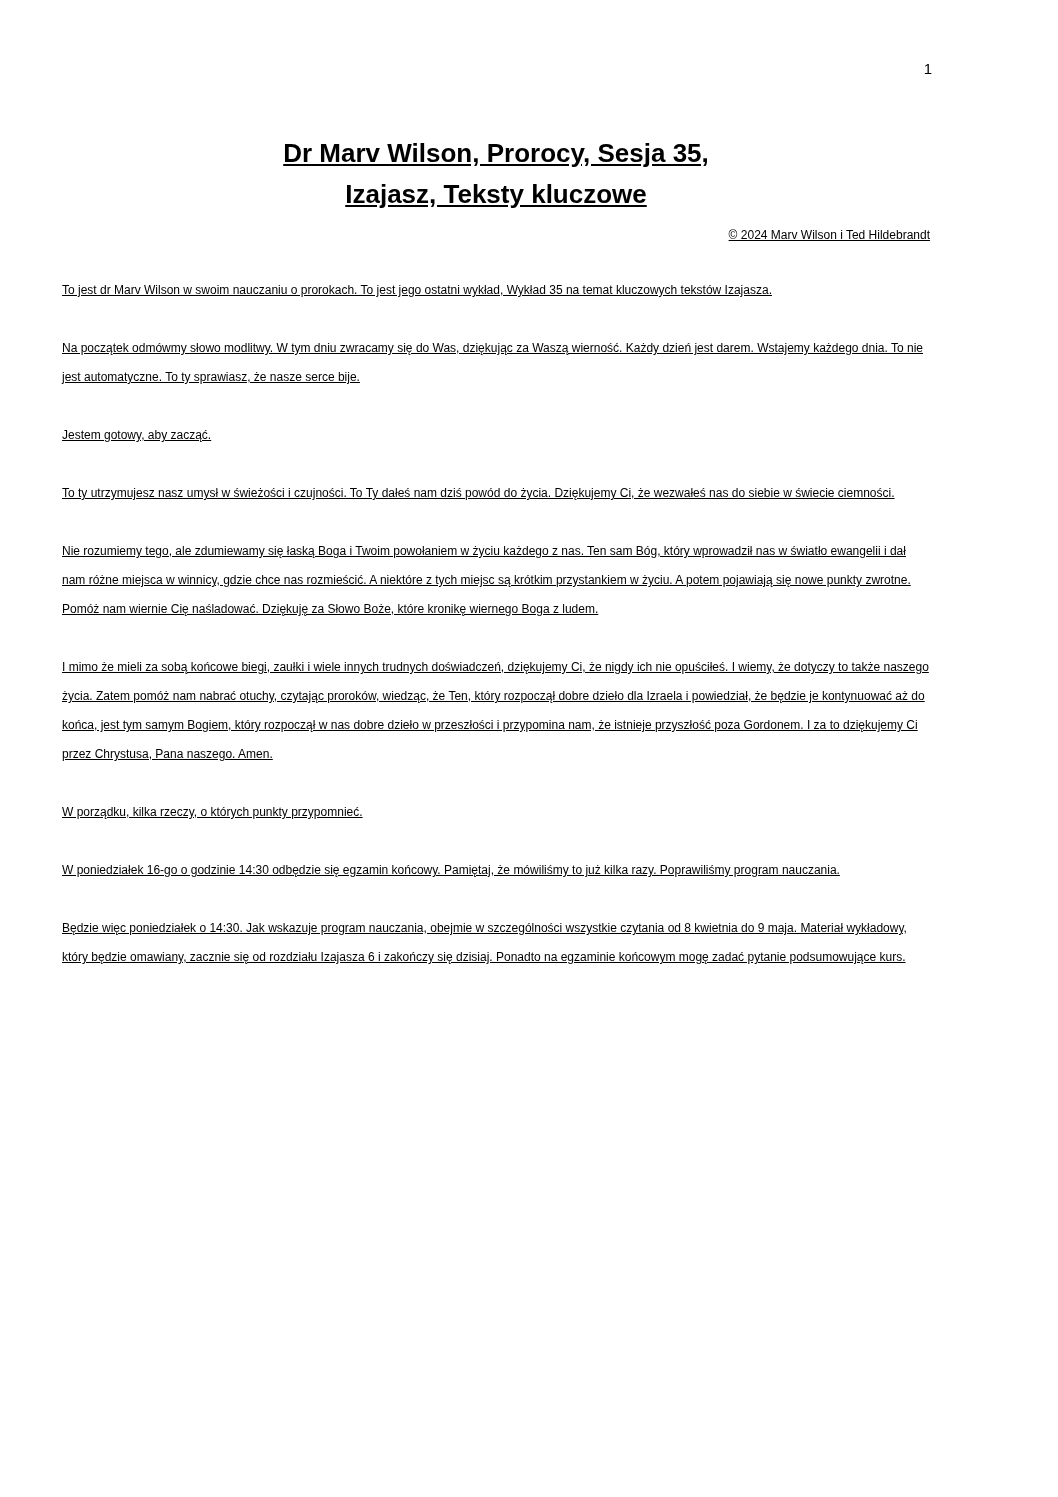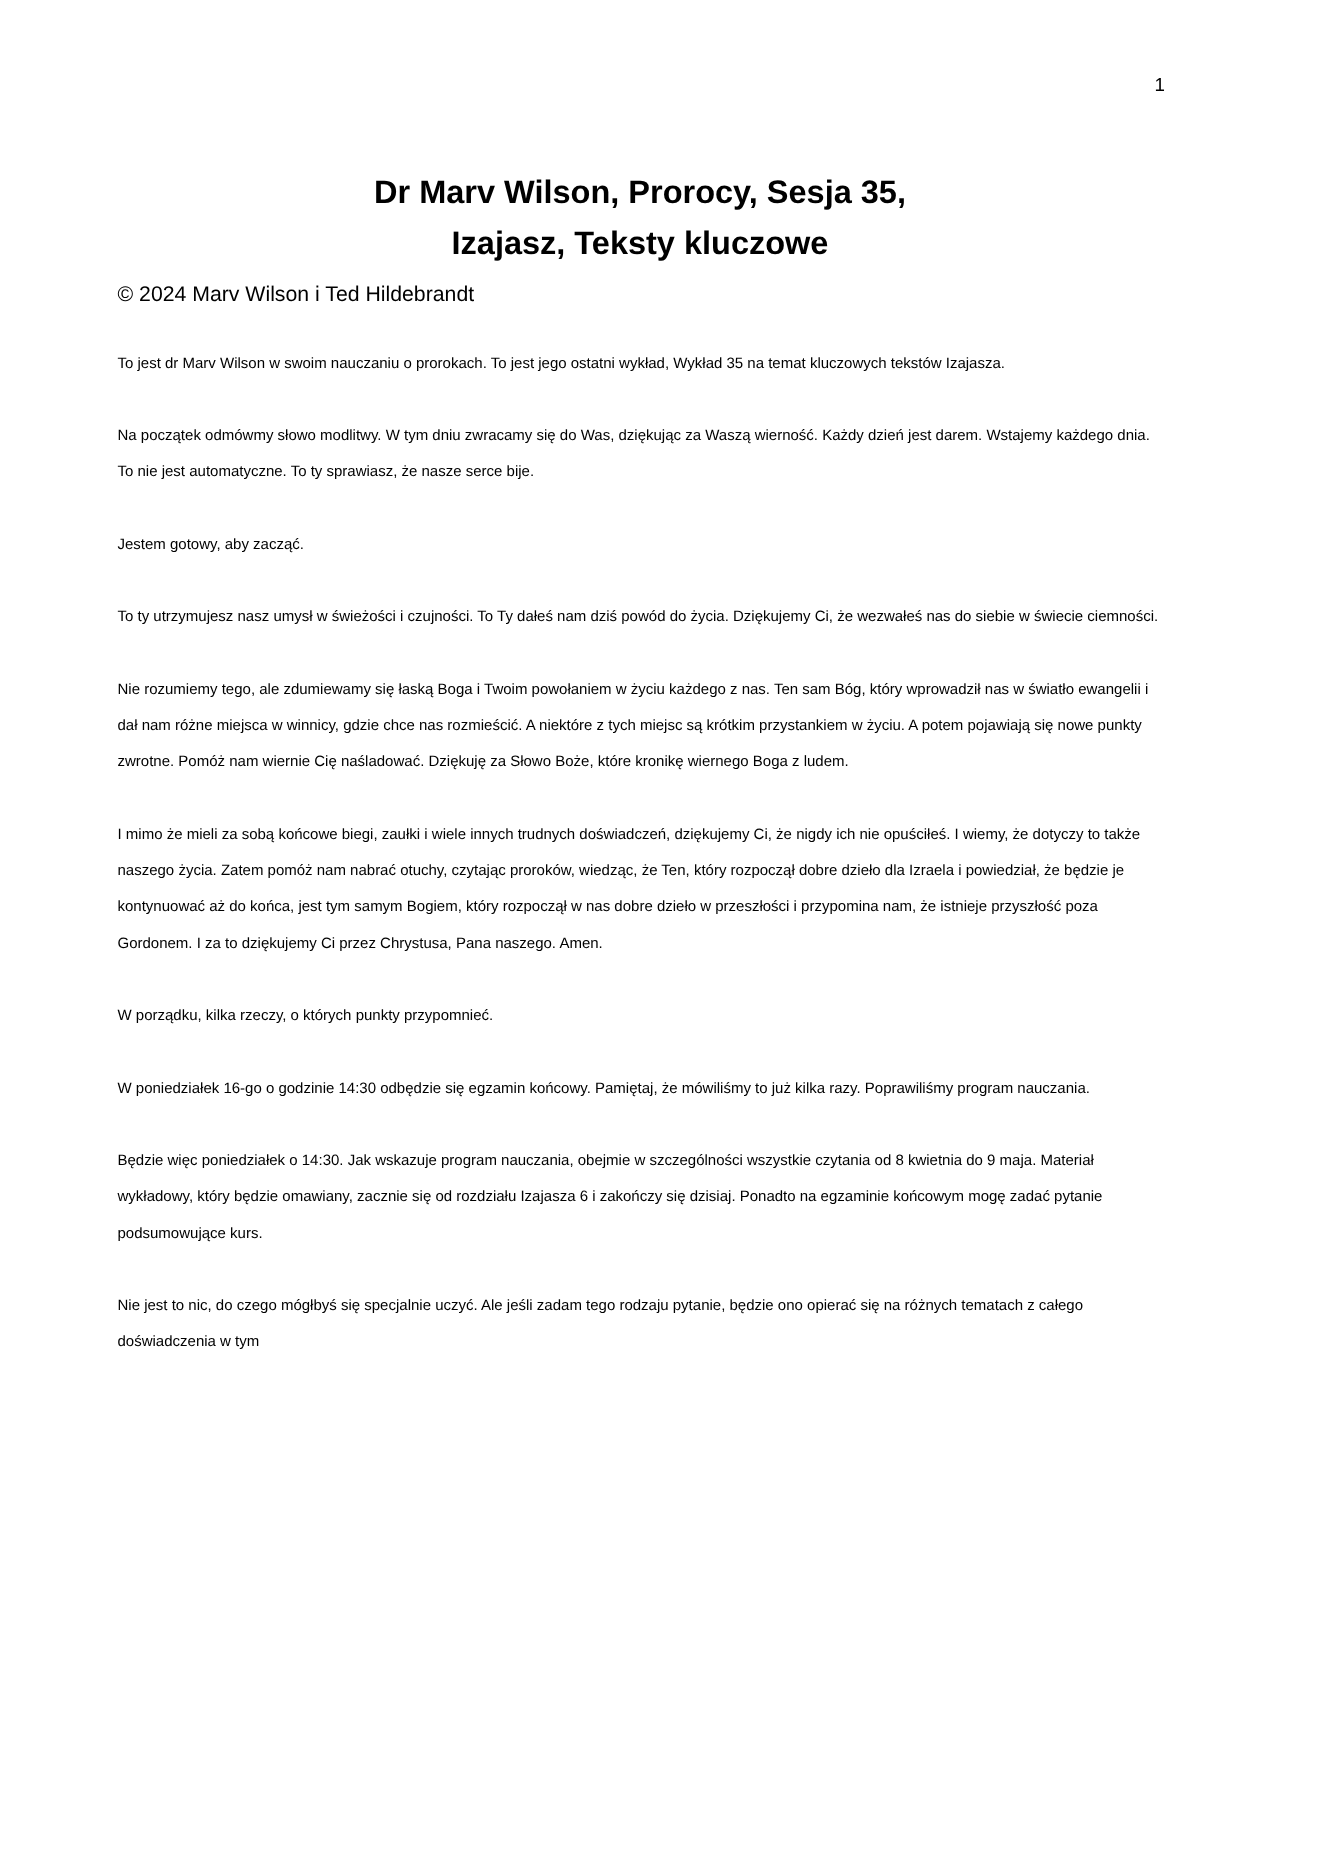--- a/index.html
+++ b/index.html
@@ -16,35 +16,36 @@
     overflow: hidden;
   }
   .page-number {
     position: absolute;
     top: 60px;
     right: 126px;
     font-size: 15px;
     line-height: 18px;
   }
   .content {
-    padding: 133px 128px 0 94px;
+    padding: 133px 128px 0 62px;
+    text-decoration: underline;
   }
   .doc-title {
     margin: 0;
     text-align: center;
     font-size: 26px;
     font-weight: bold;
     line-height: 41px;
   }
   .title-line {
     display: block;
   }
   .copyright {
-    text-align: left;
-    font-size: 17px;
+    text-align: right;
+    font-size: 12px;
     line-height: 29px;
     margin: 6px 0 26px 0;
   }
   .doc-body p {
     font-size: 12px;
     line-height: 29px;
     margin: 0 0 29px 0;
     text-align: left;
   }
 </style>
@@ -68,17 +69,16 @@
     <main class="doc-body">
       <p>To jest dr Marv Wilson w swoim nauczaniu o prorokach. To jest jego ostatni wykład, Wykład 35 na temat kluczowych tekstów Izajasza.</p>
       <p>Na początek odmówmy słowo modlitwy. W tym dniu zwracamy się do Was, dziękując za Waszą wierność. Każdy dzień jest darem. Wstajemy każdego dnia. To nie jest automatyczne. To ty sprawiasz, że nasze serce bije.</p>
       <p>Jestem gotowy, aby zacząć.</p>
       <p>To ty utrzymujesz nasz umysł w świeżości i czujności. To Ty dałeś nam dziś powód do życia. Dziękujemy Ci, że wezwałeś nas do siebie w świecie ciemności.</p>
       <p>Nie rozumiemy tego, ale zdumiewamy się łaską Boga i Twoim powołaniem w życiu każdego z nas. Ten sam Bóg, który wprowadził nas w światło ewangelii i dał nam różne miejsca w winnicy, gdzie chce nas rozmieścić. A niektóre z tych miejsc są krótkim przystankiem w życiu. A potem pojawiają się nowe punkty zwrotne. Pomóż nam wiernie Cię naśladować. Dziękuję za Słowo Boże, które kronikę wiernego Boga z ludem.</p>
       <p>I mimo że mieli za sobą końcowe biegi, zaułki i wiele innych trudnych doświadczeń, dziękujemy Ci, że nigdy ich nie opuściłeś. I wiemy, że dotyczy to także naszego życia. Zatem pomóż nam nabrać otuchy, czytając proroków, wiedząc, że Ten, który rozpoczął dobre dzieło dla Izraela i powiedział, że będzie je kontynuować aż do końca, jest tym samym Bogiem, który rozpoczął w nas dobre dzieło w przeszłości i przypomina nam, że istnieje przyszłość poza Gordonem. I za to dziękujemy Ci przez Chrystusa, Pana naszego. Amen.</p>
       <p>W porządku, kilka rzeczy, o których punkty przypomnieć.</p>
       <p>W poniedziałek 16-go o godzinie 14:30 odbędzie się egzamin końcowy. Pamiętaj, że mówiliśmy to już kilka razy. Poprawiliśmy program nauczania.</p>
       <p>Będzie więc poniedziałek o 14:30. Jak wskazuje program nauczania, obejmie w szczególności wszystkie czytania od 8 kwietnia do 9 maja. Materiał wykładowy, który będzie omawiany, zacznie się od rozdziału Izajasza 6 i zakończy się dzisiaj. Ponadto na egzaminie końcowym mogę zadać pytanie podsumowujące kurs.</p>
-      <p>Nie jest to nic, do czego mógłbyś się specjalnie uczyć. Ale jeśli zadam tego rodzaju pytanie, będzie ono opierać się na różnych tematach z całego doświadczenia w tym</p>
     </main>
 
   </div>
 </div>
 
 </body></html>

